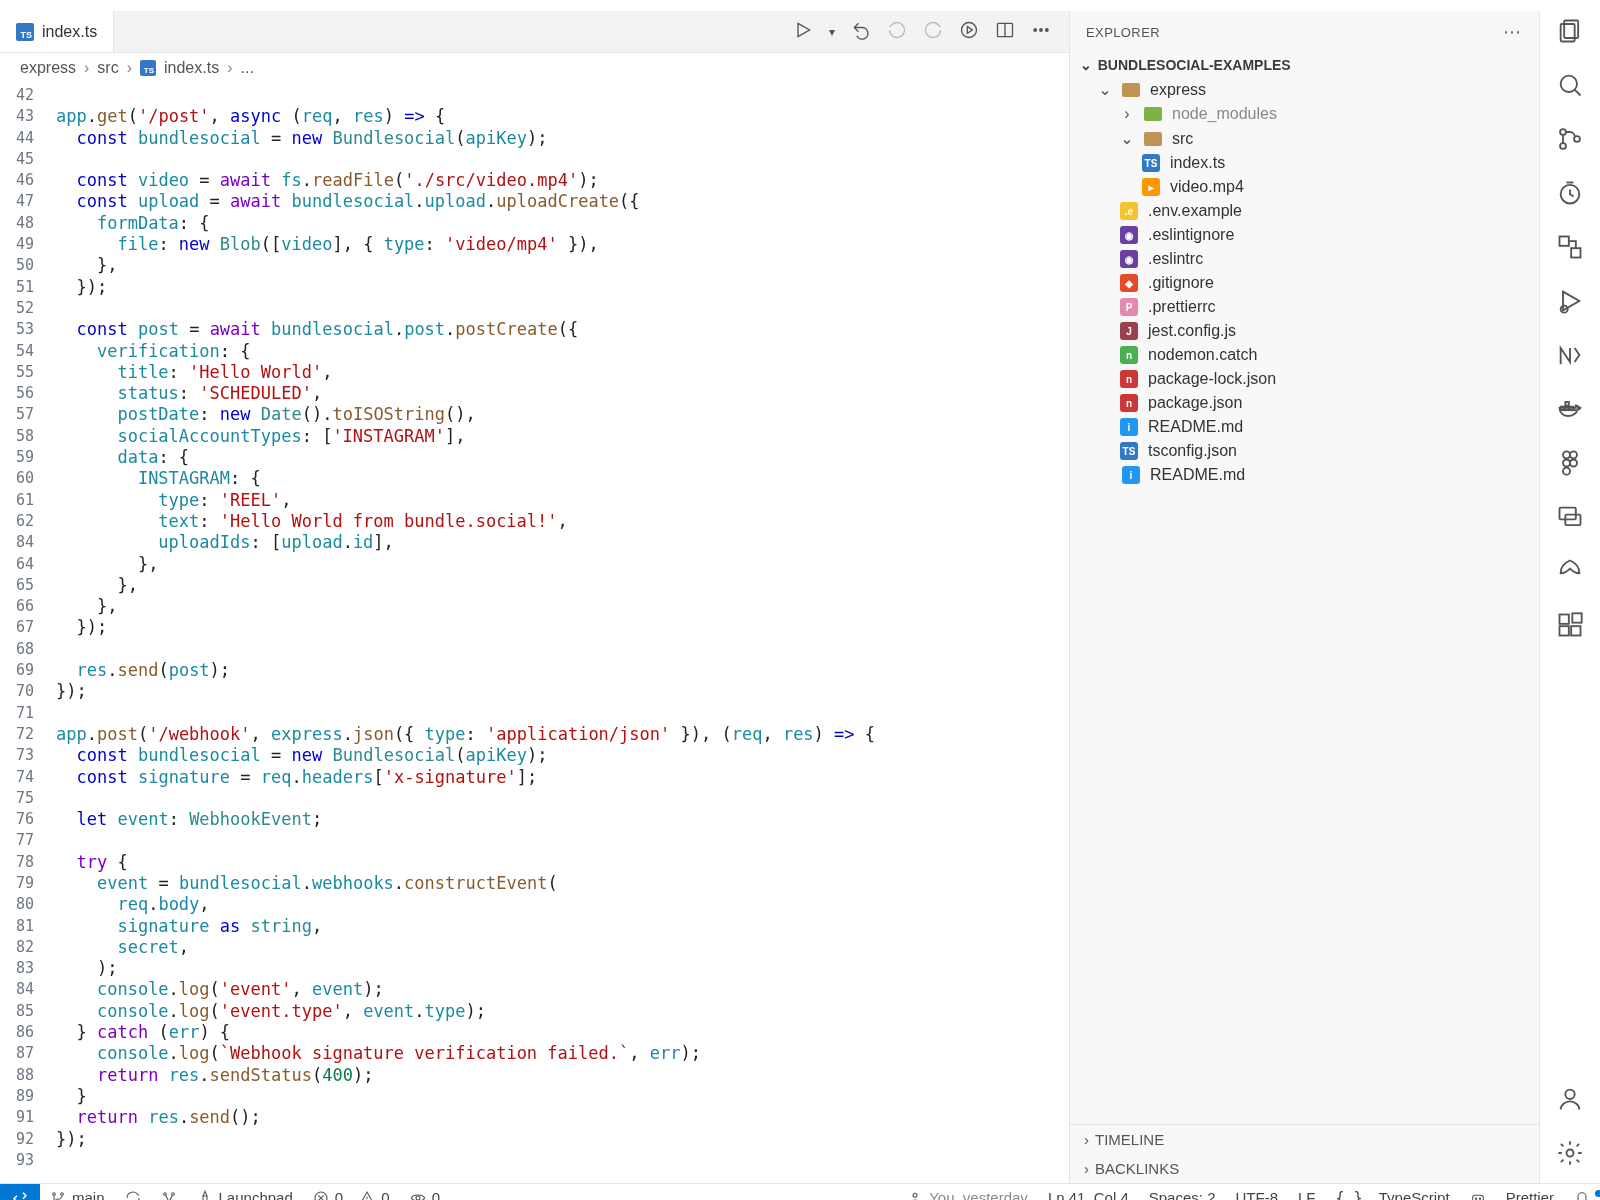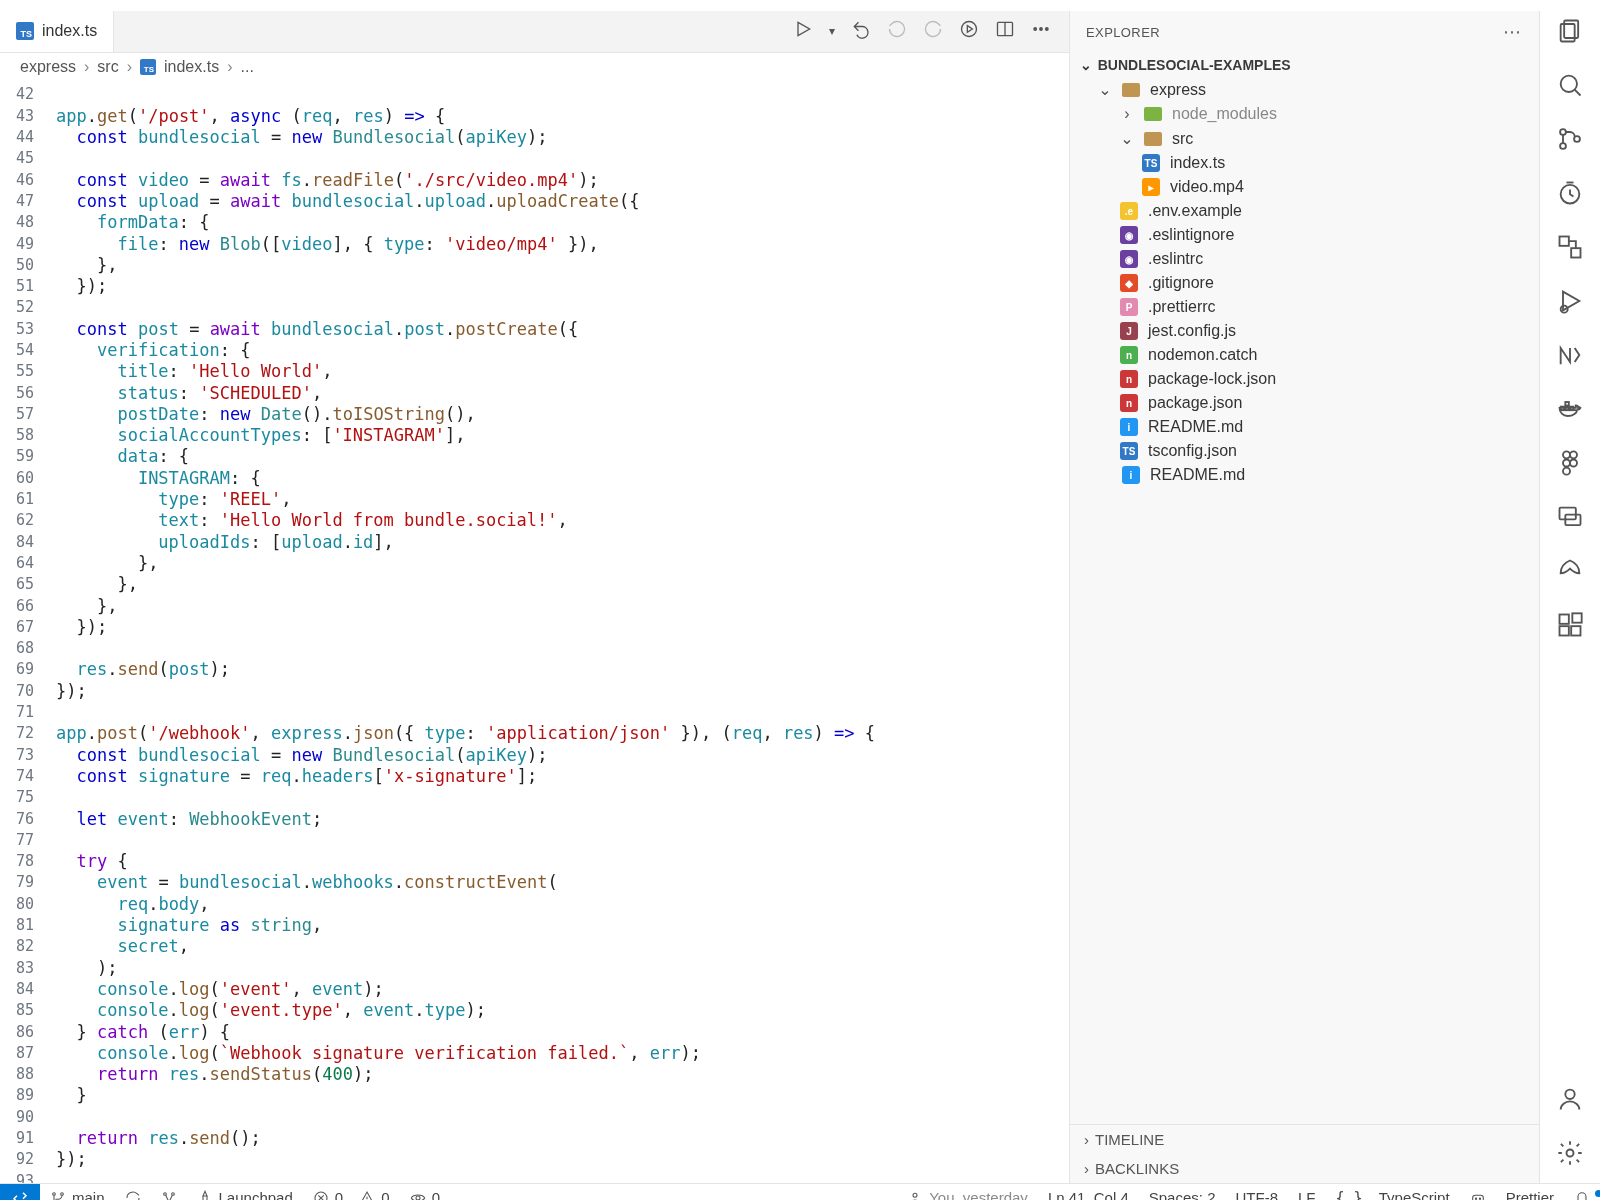--- a/index.html
+++ b/index.html
@@ -190,21 +190,20 @@
             <div class="line"><span class="gutter">80</span><span class="content">      <span class="c-id">req</span><span class="c-pun">.</span><span class="c-id">body</span><span class="c-pun">,</span></span></div>
             <div class="line"><span class="gutter">81</span><span class="content">      <span class="c-id">signature</span> <span class="c-kw">as</span> <span class="c-cls">string</span><span class="c-pun">,</span></span></div>
             <div class="line"><span class="gutter">82</span><span class="content">      <span class="c-id">secret</span><span class="c-pun">,</span></span></div>
             <div class="line"><span class="gutter">83</span><span class="content">    <span class="c-pun">);</span></span></div>
             <div class="line"><span class="gutter">84</span><span class="content">    <span class="c-id">console</span><span class="c-pun">.</span><span class="c-fn">log</span><span class="c-pun">(</span><span class="c-str">'event'</span><span class="c-pun">, </span><span class="c-id">event</span><span class="c-pun">);</span></span></div>
             <div class="line"><span class="gutter">85</span><span class="content">    <span class="c-id">console</span><span class="c-pun">.</span><span class="c-fn">log</span><span class="c-pun">(</span><span class="c-str">'event.type'</span><span class="c-pun">, </span><span class="c-id">event</span><span class="c-pun">.</span><span class="c-id">type</span><span class="c-pun">);</span></span></div>
             <div class="line"><span class="gutter">86</span><span class="content">  <span class="c-pun">} </span><span class="c-ctl">catch</span> <span class="c-pun">(</span><span class="c-id">err</span><span class="c-pun">) {</span></span></div>
             <div class="line"><span class="gutter">87</span><span class="content">    <span class="c-id">console</span><span class="c-pun">.</span><span class="c-fn">log</span><span class="c-pun">(</span><span class="c-str">`Webhook signature verification failed.`</span><span class="c-pun">, </span><span class="c-id">err</span><span class="c-pun">);</span></span></div>
             <div class="line"><span class="gutter">88</span><span class="content">    <span class="c-ctl">return</span> <span class="c-id">res</span><span class="c-pun">.</span><span class="c-fn">sendStatus</span><span class="c-pun">(</span><span class="c-num">400</span><span class="c-pun">);</span></span></div>
             <div class="line"><span class="gutter">89</span><span class="content">  <span class="c-pun">}</span></span></div>
-            <div class="line"><span class="gutter">90</span><span class="content"></span></div>
             <div class="line"><span class="gutter">91</span><span class="content">  <span class="c-ctl">return</span> <span class="c-id">res</span><span class="c-pun">.</span><span class="c-fn">send</span><span class="c-pun">();</span></span></div>
             <div class="line"><span class="gutter">92</span><span class="content"><span class="c-pun">});</span></span></div>
             <div class="line"><span class="gutter">93</span><span class="content"></span></div>
           </div>
       </div>
     </div>
 
     <div class="side-panel">
       <div class="explorer-head">
         <span>EXPLORER</span>

